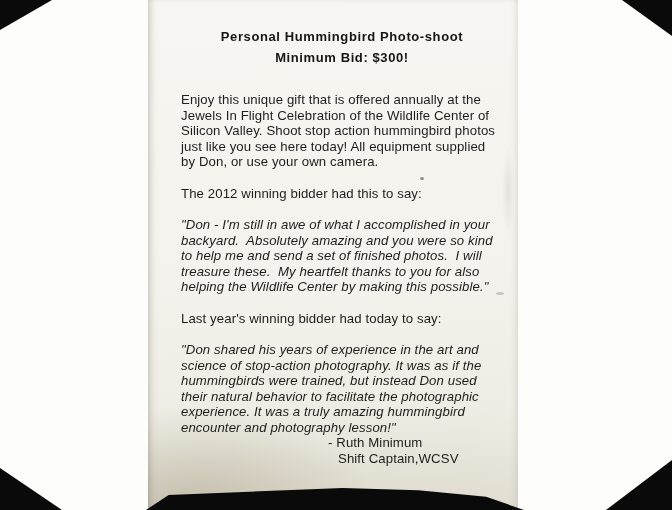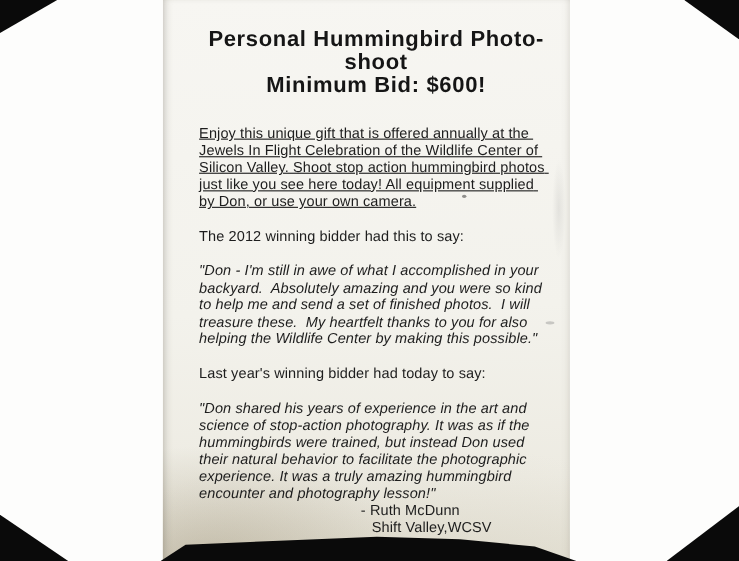--- a/index.html
+++ b/index.html
@@ -55,28 +55,28 @@
   .doc {
     position: absolute;
     left: 181px; top: 26px;
     width: 322px;
     font-size: 13.2px;
     line-height: 15.5px;
     letter-spacing: 0.1px;
   }
   .doc-title {
     margin: 0 0 24px 0;
-    font-size: 20px;
+    font-size: 13px;
     line-height: 21px;
     font-weight: bold;
     text-align: center;
     letter-spacing: 0.6px;
     color: #151515;
   }
-  .para { margin: 0 0 15px 0; white-space: pre-wrap; text-decoration: underline; }
+  .para { margin: 0 0 15px 0; white-space: pre-wrap; }
   .lead { margin: 16px 0 16px 0; }
   .quote { margin: 0; font-style: italic; white-space: pre-wrap; }
   .attr { margin: 0 0 17px 0; padding-left: 149px; }
   .attr-name { margin: 0; padding-left: 147px; }
   .attr-role { margin: 0; padding-left: 157px; }
 </style>
 </head>
 <body>
 
 <div class="scene">
@@ -84,34 +84,34 @@
   <div class="paper"></div>
 
   <div class="smudge-right"></div>
   <div class="speck-1"></div>
   <div class="speck-2"></div>
 
   <div class="doc">
 
     <h1 class="doc-title">
       <span>Personal Hummingbird Photo-shoot</span><br>
-      <span>Minimum Bid: $600!</span>
+      <span>Minimum Bid: $300!</span>
     </h1>
 
     <p class="para">Enjoy this unique gift that is offered annually at the Jewels In Flight Celebration of the Wildlife Center of Silicon Valley. Shoot stop action hummingbird photos just like you see here today! All equipment supplied by Don, or use your own camera.</p>
 
     <p class="lead">The 2012 winning bidder had this to say:</p>
 
     <p class="quote">"Don - I'm still in awe of what I accomplished in your backyard.  Absolutely amazing and you were so kind to help me and send a set of finished photos.  I will treasure these.  My heartfelt thanks to you for also helping the Wildlife Center by making this possible."</p>
 
     <p class="lead">Last year's winning bidder had today to say:</p>
 
     <p class="quote">"Don shared his years of experience in the art and science of stop-action photography. It was as if the hummingbirds were trained, but instead Don used their natural behavior to facilitate the photographic experience. It was a truly amazing hummingbird encounter and photography lesson!"</p>
-    <p class="attr-name">- Ruth McDunn</p>
-    <p class="attr-role">Shift Valley,WCSV</p>
+    <p class="attr-name">- Ruth Minimum</p>
+    <p class="attr-role">Shift Captain,WCSV</p>
 
   </div>
 
   <div class="corner corner-tl"></div>
   <div class="corner corner-tr"></div>
   <div class="corner corner-bl"></div>
   <div class="corner corner-br"></div>
   <div class="corner bottom-band"></div>
 
 </div>

